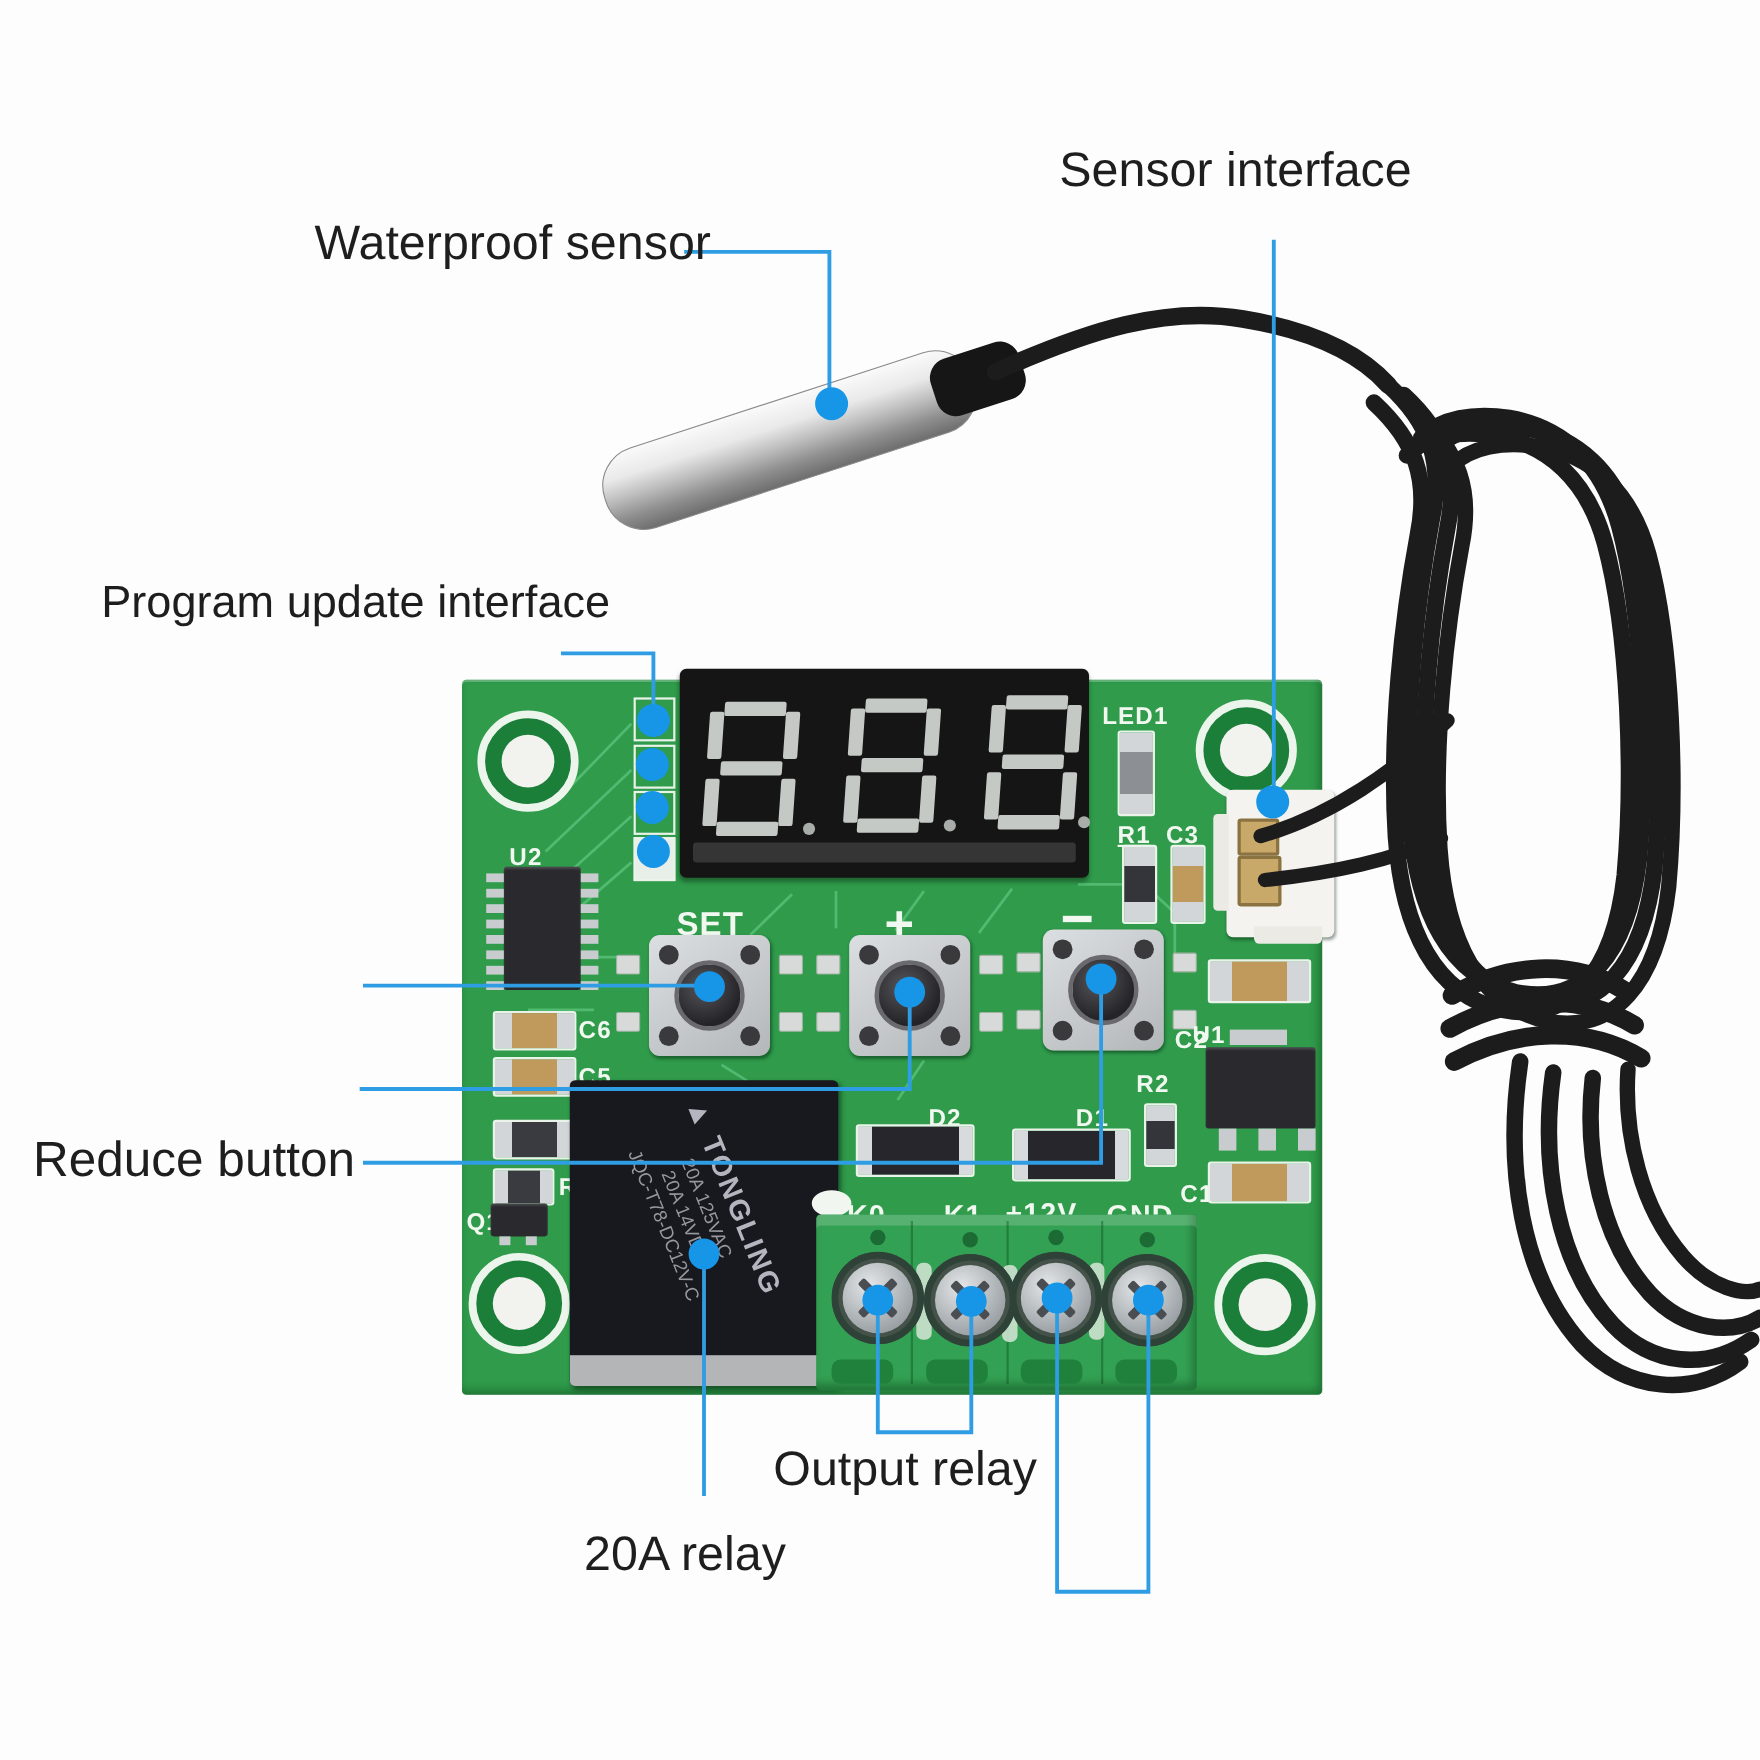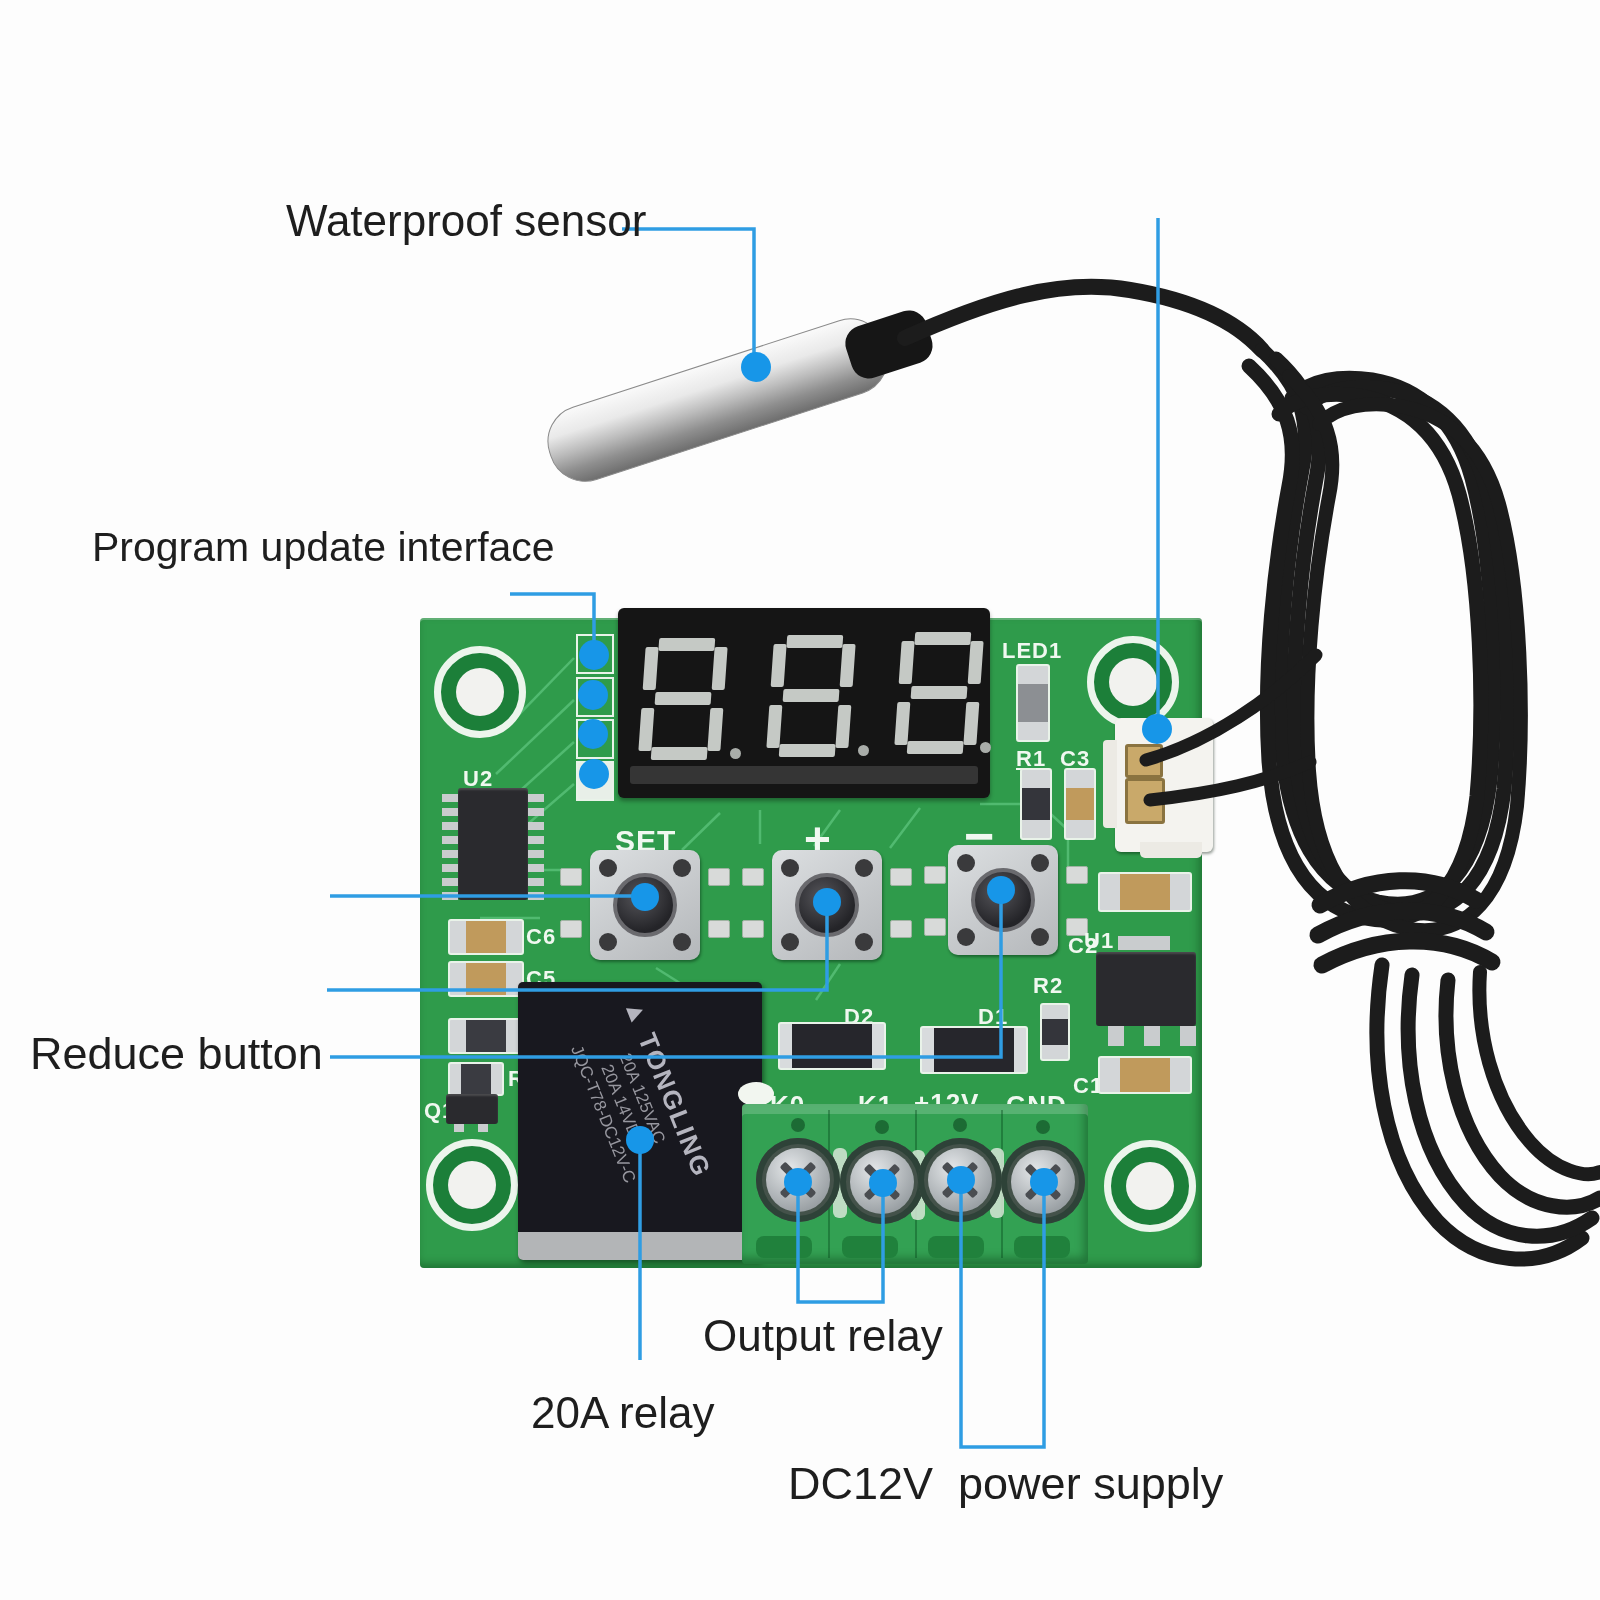--- a/index.html
+++ b/index.html
@@ -361,20 +361,20 @@
       <circle cx="827" cy="902" r="14"></circle>
       <circle cx="1001" cy="890" r="14"></circle>
       <circle cx="640" cy="1140" r="14"></circle>
       <circle cx="798" cy="1182" r="14"></circle>
       <circle cx="883" cy="1183" r="14"></circle>
       <circle cx="961" cy="1180" r="14"></circle>
       <circle cx="1044" cy="1182" r="14"></circle>
     </g>
   </svg>
 
+  <div class="lbl" style="left:963px;top:130px;">Sensor interface</div>
   <div class="lbl" style="left:286px;top:196px;">Waterproof sensor</div>
   <div class="lbl" style="left:92px;top:524px;font-size:41px;">Program update interface</div>
   <div class="lbl" style="left:30px;top:1028px;font-size:45px;">Reduce button</div>
   <div class="lbl" style="left:703px;top:1311px;">Output relay</div>
   <div class="lbl" style="left:531px;top:1388px;">20A relay</div>
-  <div class="lbl" style="left:788px;top:1458px;font-size:45px;">DC12V  power supply</div>
 
 </div>
 
 </body></html>

